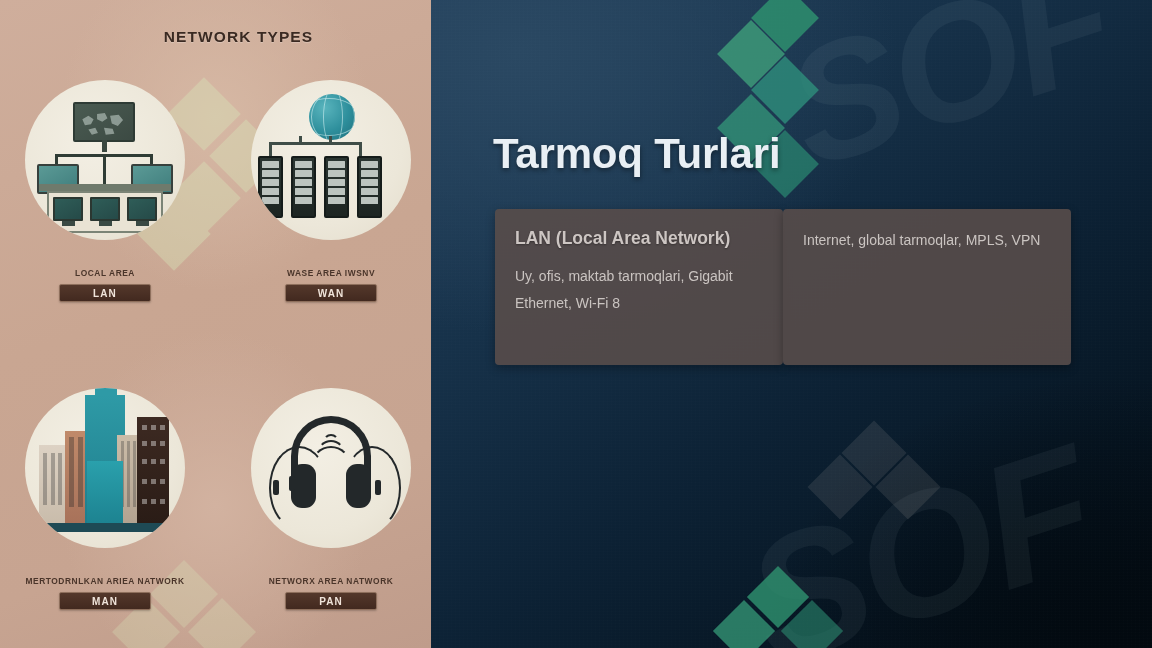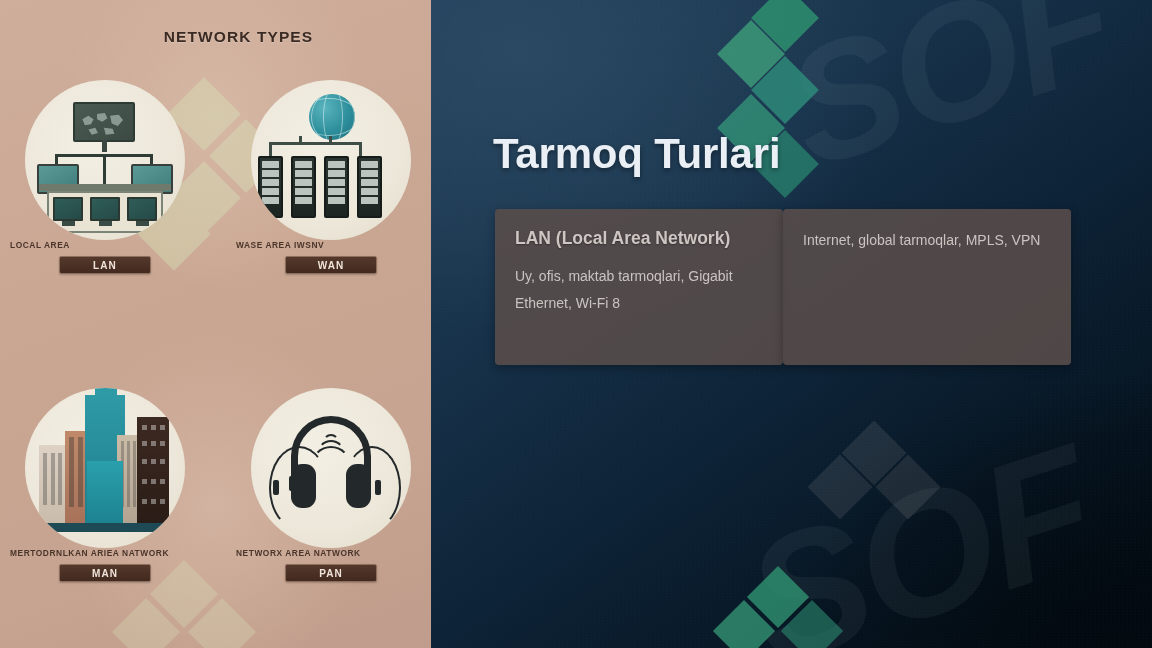--- a/index.html
+++ b/index.html
@@ -43,21 +43,21 @@
 
   .cell { position: absolute; width: 190px; }
   .cell-circle {
     position: relative;
     width: 160px; height: 160px; margin: 0 auto;
     border-radius: 50%;
     background: radial-gradient(circle at 42% 38%, #f3efe4 0%, #ece7d9 62%, #e3dccb 100%);
     overflow: hidden;
   }
   .cell-caption {
-    margin-top: 0; text-align: left;
+    margin-top: 28px; text-align: center;
     font-size: 8.4px; font-weight: 700; letter-spacing: .55px;
     color: #4a352a;
     filter: blur(.35px);
     white-space: nowrap;
   }
   .cell-badge {
     margin: 6px auto 0; width: 92px; height: 18px;
     border: 1px solid #8e6f5c;
     background: linear-gradient(180deg, #54382b 0%, #42291f 100%);
     border-radius: 2px;

